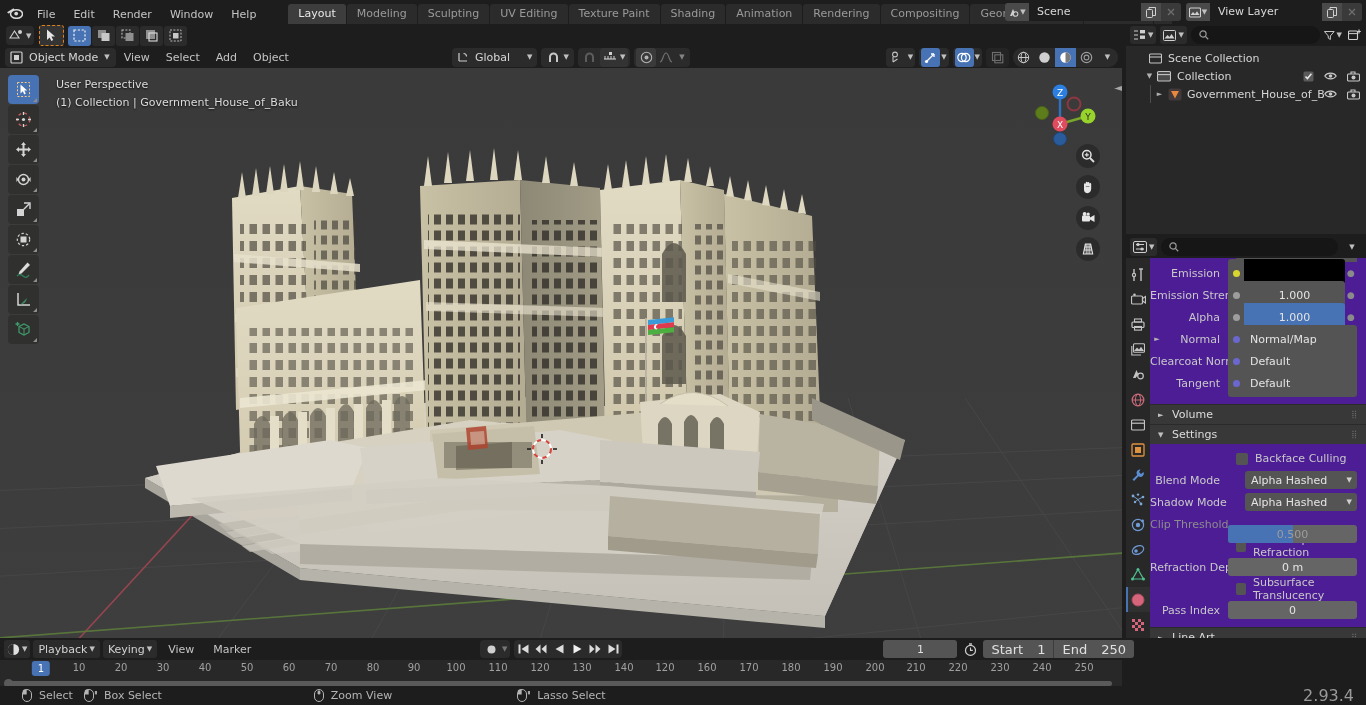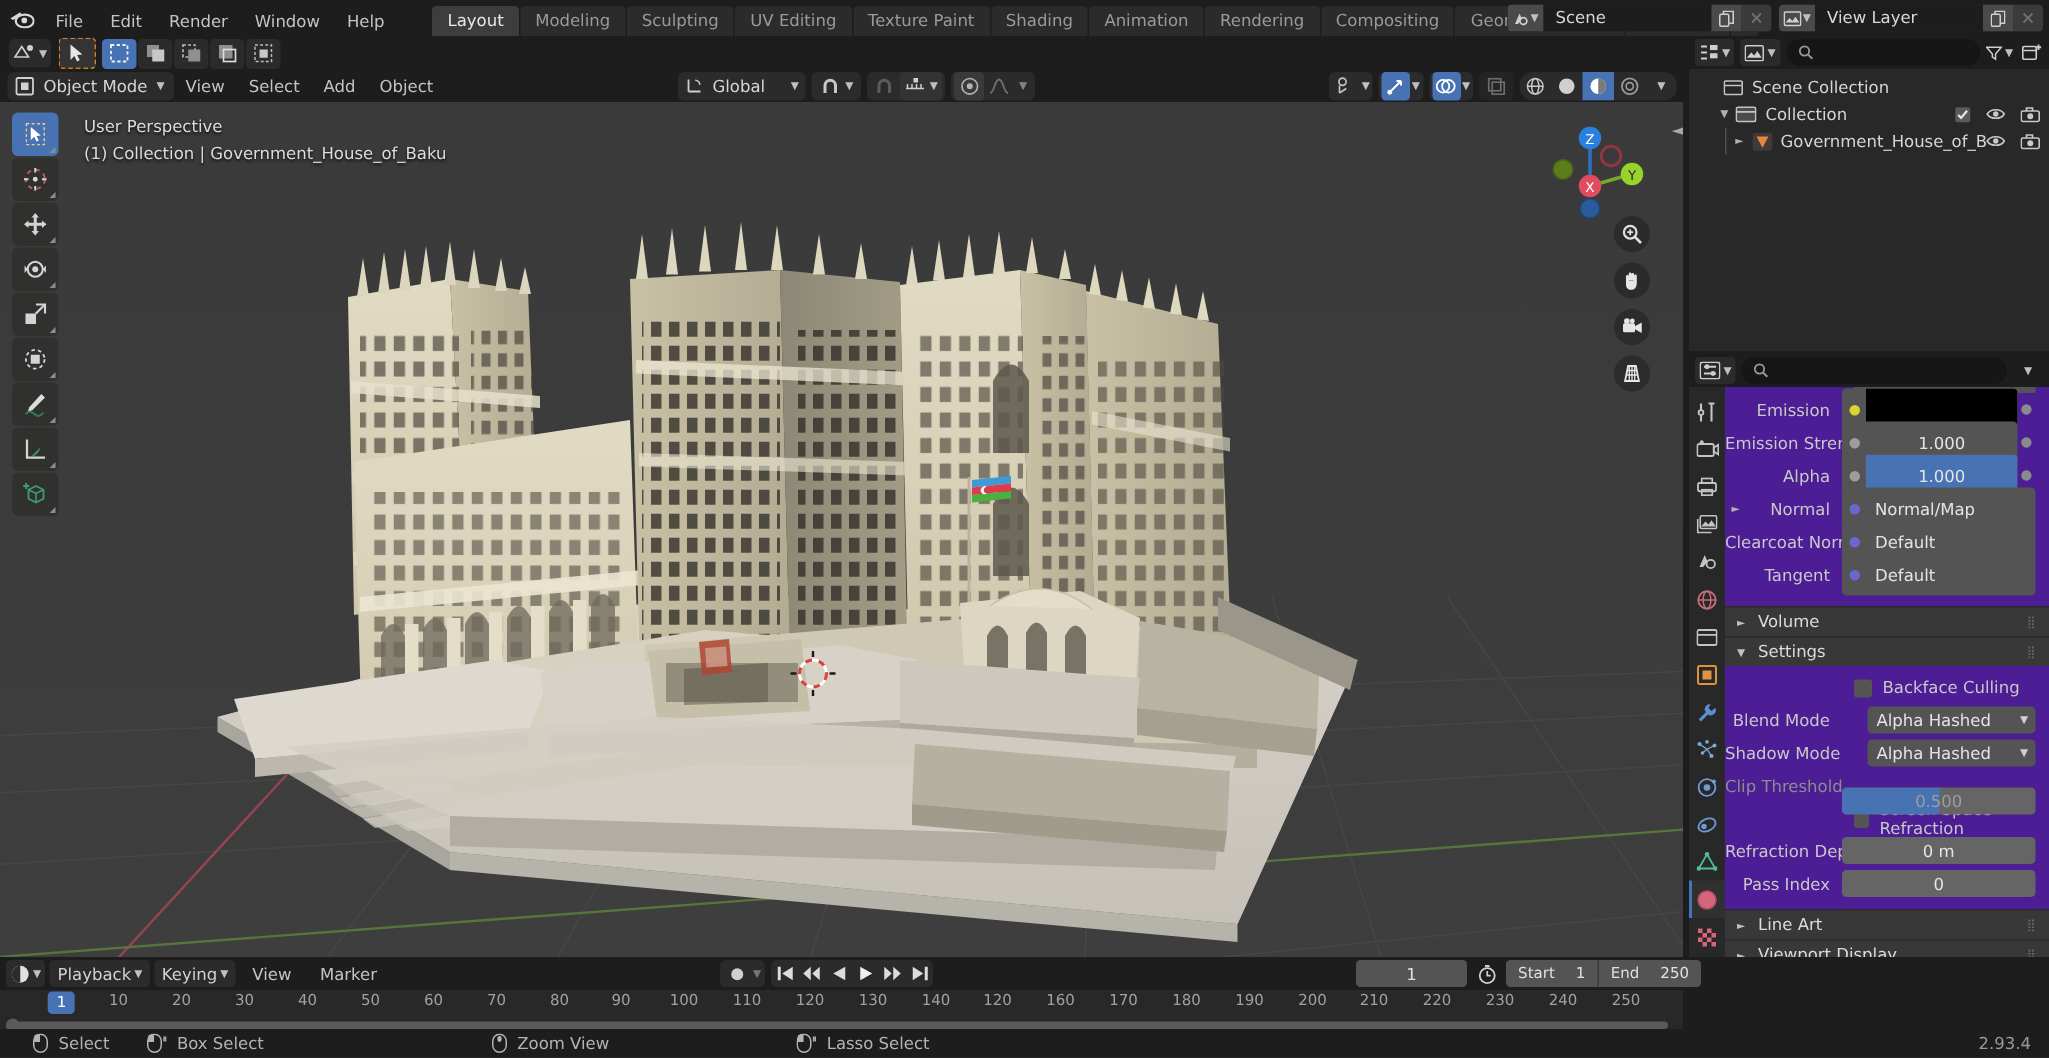--- a/index.html
+++ b/index.html
@@ -156,34 +156,34 @@
   
   .timeline { position:absolute; top:638px; left:0; width:1366px; height:48px; background:#1d1d1d; }
   .tl-header { height:22px; display:flex; align-items:center; padding:0 4px; gap:3px; }
   .tl-center { position:absolute; left:480px; top:2px; display:flex; align-items:center; gap:4px; }
   .tl-rec { display:flex; align-items:center; background:#2b2b2b; border-radius:4px; height:18px; padding:0 3px; gap:3px; }
   .play-group { display:flex; background:#2b2b2b; border-radius:4px; overflow:hidden; height:18px; }
   .play-btn { width:18px; height:18px; display:flex; align-items:center; justify-content:center; }
   .tl-right { position:absolute; right:232px; top:2px; display:flex; align-items:center; gap:4px; }
   .frame-field { width:74px; height:18px; background:#545454; border-radius:3px; display:flex; align-items:center; justify-content:center; font-size:11px; color:#e0e0e0; }
   .se-group { display:flex; align-items:center; height:18px; background:#545454; border-radius:3px; overflow:hidden; }
-  .se-cell { height:20px; display:flex; align-items:center; padding:0 8px; font-size:10px; color:#e0e0e0; gap:14px; }
+  .se-cell { height:20px; display:flex; align-items:center; padding:0 8px; font-size:13px; color:#e0e0e0; gap:14px; }
   .tl-ruler { position:absolute; top:22px; left:0; width:1122px; height:18px; background:#282828; }
   .tick { position:absolute; top:2px; font-size:10px; color:#a0a0a0; transform:translateX(-50%); }
   .playhead { position:absolute; top:1px; height:15px; background:#4772b3; border-radius:3px; padding:0 6px;
     font-size:10px; color:#fff; line-height:15px; transform:translateX(-50%); }
   .tl-scroll { position:absolute; top:40px; left:0; width:1122px; height:10px; background:#282828; display:flex; align-items:center; padding:0 10px; }
   .tl-scrollbar { height:5px; background:#5a5a5a; border-radius:3px; flex:1; position:relative; }
   .tl-scrollbar::before { content:""; position:absolute; left:-6px; top:-2px; width:9px; height:9px; border-radius:50%; background:#5a5a5a; }
   .tl-left-arrow { position:absolute; left:2px; top:40px; font-size:9px; color:#909090; }
 
   
   .statusbar { position:absolute; top:686px; left:0; width:1366px; height:19px; background:#1d1d1d; display:flex; align-items:center; }
   .sb-item { display:flex; align-items:center; gap:7px; font-size:11px; color:#b4b4b4; }
-  .sb-version { position:absolute; right:12px; font-size:11px; color:#9a9a9a;text-align:right; }
+  .sb-version { position:absolute; right:12px; font-size:16px; color:#9a9a9a;text-align:right; }
 
   svg { display:block; }
 </style>
 </head>
 <body>
 
 <div class="app">
 
   <div class="topbar">
     <div class="blender-logo">
@@ -1142,20 +1142,24 @@
         <div class="checkrow">
           <span class="chk"></span>
           <span>Screen Space Refraction</span>
         </div>
         <div class="prow">
           <div class="plabel">Refraction Depth</div>
           <div class="plain-field">
             <span>0 m</span>
           </div>
         </div>
+        <div class="checkrow">
+          <span class="chk"></span>
+          <span>Subsurface Translucency</span>
+        </div>
         <div class="prow">
           <div class="plabel">Pass Index</div>
           <div class="plain-field">
             <span>0</span>
           </div>
         </div>
       </div>
 
       <div style="height:6px"></div>
 
@@ -1304,21 +1308,21 @@
   <div class="statusbar">
     <div class="sb-item" style="margin-left:22px">
       <span>
         <svg width="10" height="13" viewBox="0 0 10 13">
             <rect x="0.5" y="0.5" width="9" height="12" rx="4.5" fill="none" stroke="#b4b4b4" stroke-width="1"></rect>
             <path d="M0.8 1.5 a4 4 0 0 1 3.9 -1 V5.6 H0.8 Z" fill="#b4b4b4"></path>
           </svg>
       </span>
       <span>Select</span>
     </div>
-    <div class="sb-item" style="margin-left:25px">
+    <div class="sb-item" style="margin-left:11px">
       <span>
         <svg width="13" height="13" viewBox="0 0 13 13">
             <rect x="0.5" y="0.5" width="9" height="12" rx="4.5" fill="none" stroke="#b4b4b4" stroke-width="1"></rect>
             <path d="M0.8 1.5 a4 4 0 0 1 3.9 -1 V5.6 H0.8 Z" fill="#b4b4b4"></path>
             <path d="M11.4 2 V5.4 M12.6 2 V5.4" stroke="#b4b4b4" stroke-width="1"></path>
           </svg>
       </span>
       <span>Box Select</span>
     </div>
     <div class="sb-item" style="margin-left:152px">

